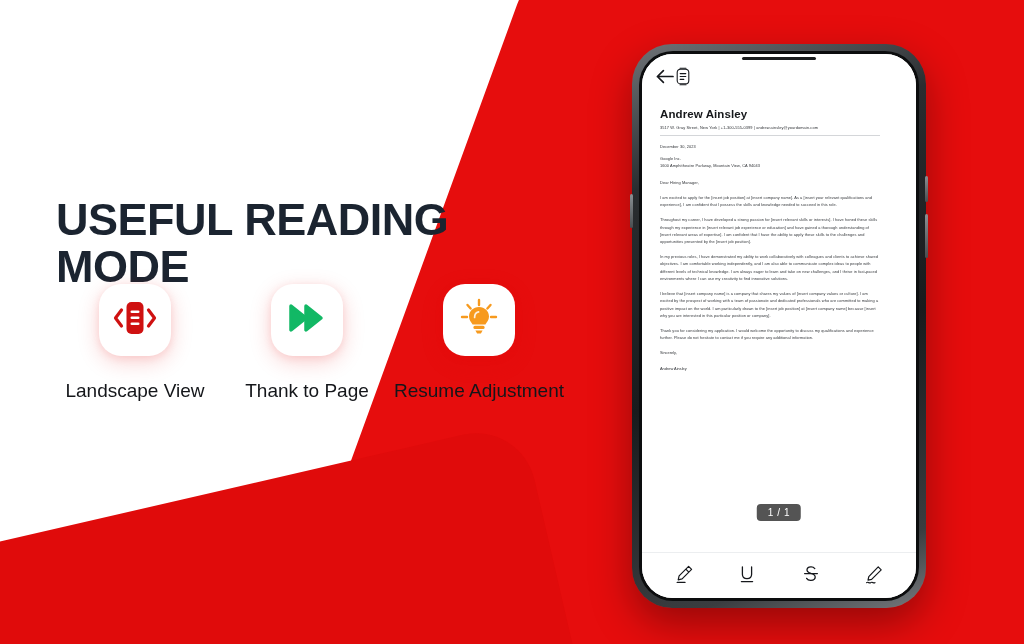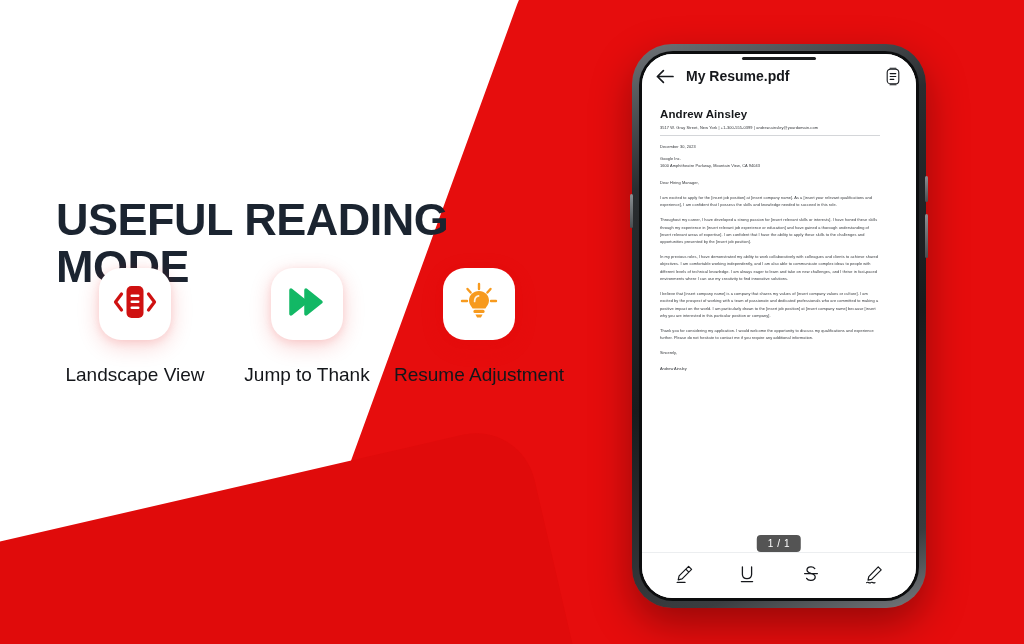--- a/index.html
+++ b/index.html
@@ -69,21 +69,21 @@
     line-height: 1.05;
     font-weight: bold;
     letter-spacing: -0.5px;
     color: #1b2430;
     font-family: "Liberation Sans", sans-serif;
   }
 
   .features {
     position: absolute;
     left: 52px;
-    top: 268px;
+    top: 284px;
     width: 510px;
     display: flex;
     justify-content: space-between;
   }
   .feature {
     width: 166px;
     display: flex;
     flex-direction: column;
     align-items: center;
   }
@@ -242,21 +242,21 @@
   }
   .doc-signature {
     margin-top: 11px;
     font-size: 3.9px;
     color: #2e3135;
   }
 
   .page-pill {
     position: absolute;
     left: 50%;
-    bottom: 0;
+    bottom: 31px;
     transform: translateX(-50%);
     background: #545454;
     color: #ffffff;
     font-size: 10px;
     padding: 3px 11px;
     border-radius: 4px;
     letter-spacing: 0.6px;
     font-family: "Liberation Sans", sans-serif;
   }
 
@@ -313,21 +313,21 @@
 
       <div class="feature">
         <div class="feature-tile">
           <span>
             <svg width="44" height="34" viewBox="0 0 44 34">
               <path d="M6 5 L21 17 L6 29 Z" fill="#12b865" stroke="#12b865" stroke-width="3.5" stroke-linejoin="round"></path>
               <path d="M21 5 L36 17 L21 29 Z" fill="#12b865" stroke="#12b865" stroke-width="3.5" stroke-linejoin="round"></path>
             </svg>
           </span>
         </div>
-        <div class="feature-label">Jump to Thank</div>
+        <div class="feature-label">Thank to Page</div>
       </div>
 
       <div class="feature">
         <div class="feature-tile">
           <span>
             <svg width="42" height="42" viewBox="0 0 42 42">
               <g stroke="#f79a1e" stroke-width="2.4" stroke-linecap="round">
                 <line x1="21" y1="3" x2="21" y2="8"></line>
                 <line x1="9.5" y1="8" x2="12.6" y2="11.5"></line>
                 <line x1="32.5" y1="8" x2="29.4" y2="11.5"></line>
@@ -355,21 +355,20 @@
     <div class="phone-inner">
       <div class="screen">
         <div class="earpiece"></div>
 
         <div class="appbar">
           <span class="icon-btn">
             <svg width="18" height="15" viewBox="0 0 18 15">
               <path d="M7.4 1.6 L1.4 7.5 L7.4 13.4 M1.4 7.5 L17 7.5" stroke="#16181c" stroke-width="1.7" fill="none" stroke-linecap="round" stroke-linejoin="round"></path>
             </svg>
           </span>
-          <span class="appbar-title">My Resume.pdf</span>
           <span class="icon-btn">
             <svg width="18" height="19" viewBox="0 0 18 19">
               <rect x="3.2" y="2.2" width="11.6" height="14.6" rx="3.4" stroke="#16181c" stroke-width="1.1" fill="none"></rect>
               <path d="M6 1.2 L12 1.2" stroke="#16181c" stroke-width="1.1" stroke-linecap="round"></path>
               <path d="M6 17.8 L12 17.8" stroke="#16181c" stroke-width="1.1" stroke-linecap="round"></path>
               <line x1="6.2" y1="6.6" x2="11.8" y2="6.6" stroke="#16181c" stroke-width="1.1" stroke-linecap="round"></line>
               <line x1="6.2" y1="9.5" x2="11.8" y2="9.5" stroke="#16181c" stroke-width="1.1" stroke-linecap="round"></line>
               <line x1="6.2" y1="12.4" x2="9.8" y2="12.4" stroke="#16181c" stroke-width="1.1" stroke-linecap="round"></line>
             </svg>
           </span>

